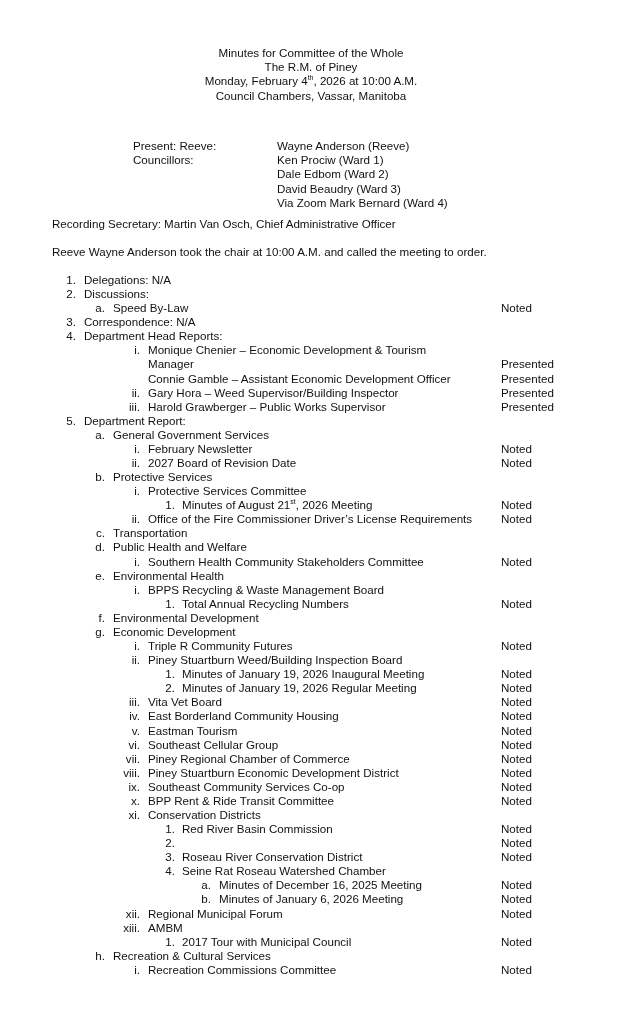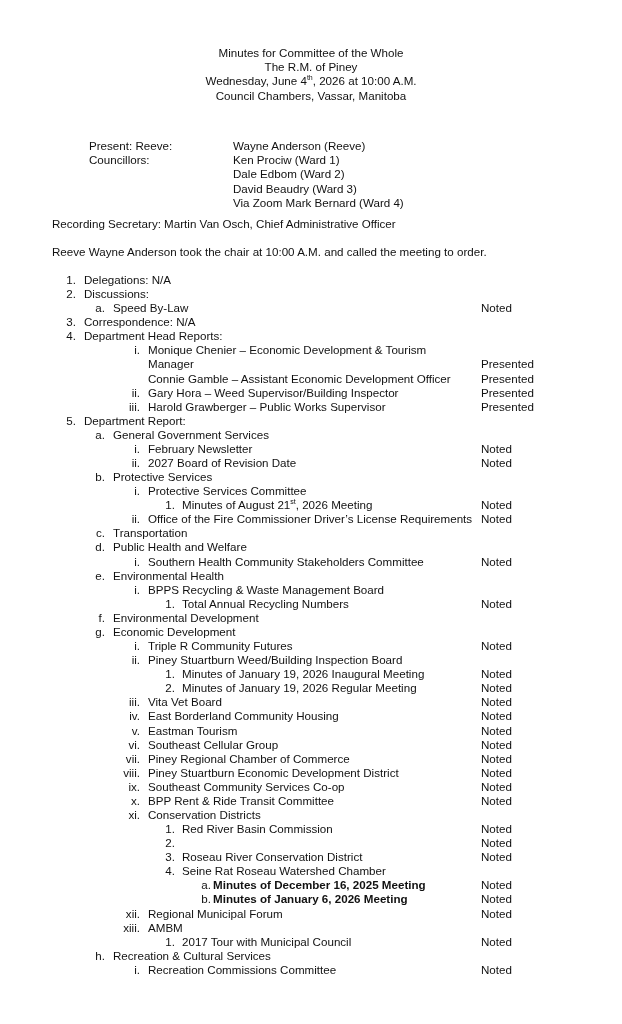--- a/index.html
+++ b/index.html
@@ -3,42 +3,42 @@
 <meta charset="utf-8">
 <style>
   html, body { margin: 0; padding: 0; background: #ffffff; }
   body {
     width: 622px; height: 1024px; position: relative; overflow: hidden;
     font-family: "Liberation Sans", sans-serif; font-size: 11.6px; color: #111;
   }
   .header { position: absolute; top: 46px; left: 0; width: 622px; text-align: center; line-height: 14.2px; }
   .header sup { font-size: 7px; line-height: 0; }
   .attend { position: absolute; top: 139px; left: 89px; line-height: 14.2px; }
-  .attend .row { display: flex; }
+  .attend .row { display: flex; margin-left: 44px; }
   .attend .lbl { width: 144px; }
   .para { position: absolute; left: 52px; line-height: 14px; }
   .list { position: absolute; top: 273px; left: 0; width: 622px; }
   .li { position: relative; height: 14.08px; line-height: 14.08px; white-space: nowrap; }
   .li .mk { position: absolute; text-align: right; }
   .li .tx { position: absolute; }
-  .li .st { position: absolute; left: 481px; }
+  .li .st { position: absolute; left: 501px; }
   .li sup { font-size: 7px; line-height: 0; }
   .l1 .mk { left: 40px; width: 36px; } .l1 .tx { left: 84px; }
   .l2 .mk { left: 80px; width: 25px; } .l2 .tx { left: 113px; }
   .l3 .mk { left: 100px; width: 40px; } .l3 .tx { left: 148px; }
   .l4 .mk { left: 150px; width: 25px; } .l4 .tx { left: 182px; }
-  .l5 .mk { left: 190px; width: 21px; } .l5 .tx { left: 213px; font-weight: bold; }
+  .l5 .mk { left: 190px; width: 21px; } .l5 .tx { left: 219px; }
 </style>
 </head>
 <body>
 
 <div class="header">
   <div>Minutes for Committee of the Whole</div>
   <div>The R.M. of Piney</div>
-  <div><span>Wednesday, June 4</span><sup>th</sup><span>, 2026 at 10:00 A.M.</span></div>
+  <div><span>Monday, February 4</span><sup>th</sup><span>, 2026 at 10:00 A.M.</span></div>
   <div>Council Chambers, Vassar, Manitoba</div>
 </div>
 
 <div class="attend">
   <div class="row">
       <span class="lbl">Present: Reeve:</span>
       <span>Wayne Anderson (Reeve)</span>
     </div>
   <div class="row">
       <span class="lbl">Councillors:</span>

